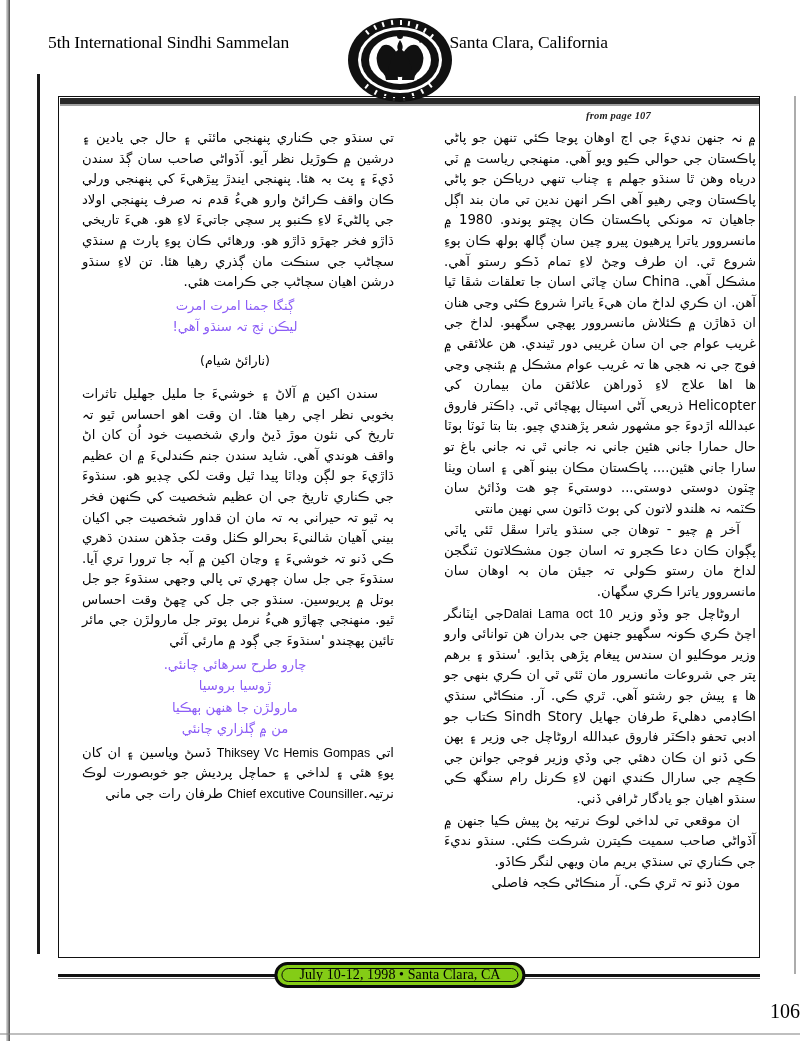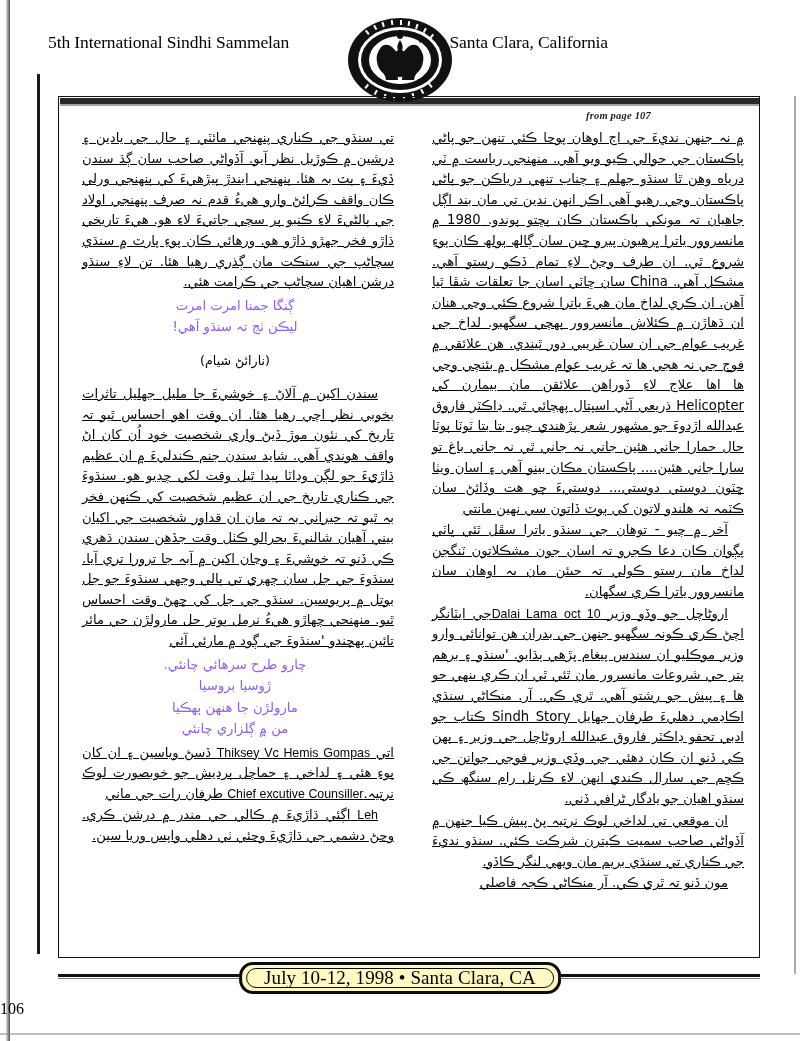--- a/index.html
+++ b/index.html
@@ -115,32 +115,31 @@
     left: 58px; top: 128px;
     width: 702px;
     height: 830px;
   }
   .col {
     position: absolute;
     top: 0;
     width: 318px;
   }
   .col-left  { left: 18px;  }
-  .col-right { left: 368px; }
+  .col-right { left: 380px; }
 
   .sindhi {
     direction: rtl;
     unicode-bidi: isolate;
     text-align: justify;
     font-family: "DejaVu Sans", sans-serif;
     font-size: 13.2px;
     line-height: 20.6px;
     color: #050505;
     margin: 0 0 0 6px;
-    text-decoration: underline;
   }
   .para { margin-bottom: 1px; }
   .para.indent { text-indent: 16px; }
 
   .centered {
     direction: rtl;
     unicode-bidi: isolate;
     text-align: center;
     font-family: "DejaVu Sans", sans-serif;
     font-size: 13.2px;
@@ -185,39 +184,39 @@
     background: #777;
   }
   .footer-pill {
     position: absolute;
     left: 50%;
     transform: translateX(-50%);
     top: 0;
     padding: 2px 22px;
     border: 3px solid #0b0b0b;
     border-radius: 14px;
-    background: #fef9c3;
-    font-size: 19px;
+    background: #84cc16;
+    font-size: 14px;
     letter-spacing: .1px;
     white-space: nowrap;
     z-index: 3;
   }
   .footer-pill .inner-ring {
     position: absolute;
     left: 4px; top: 3px; right: 4px; bottom: 3px;
     border: 1px solid #0b0b0b;
     border-radius: 11px;
     pointer-events: none;
   }
   .page-number {
     position: absolute;
     left: 0; top: 1000px;
     width: 800px;
-    text-align: left;
-    font-size: 16px;
+    text-align: right;
+    font-size: 20px;
   }
 </style>
 </head>
 <body>
 
 <div class="scan-edge-left"></div>
 <div class="scan-edge-left2"></div>
 <div class="scan-edge-right"></div>
 <div class="scan-bottom-rule"></div>
 
@@ -299,24 +298,20 @@
       <p class="centered verse-line">ڙوسيا بروسيا</p>
       <p class="centered verse-line">مارولڙن جا هنهن ٻهڪيا</p>
       <p class="centered verse-line">من ۾ ڳلزاري چانئي</p>
     </div>
 
     <p class="sindhi para">
       <span>اتي </span><span class="latin">Thiksey Vc Hemis Gompas</span><span> ڏسڻ وياسين ۽ ان کان پوءِ هئي ۽ لداخي ۽ حماچل پرديش جو خوبصورت لوڪ نرتيہ.</span><span class="latin">Chief excutive Counsiller</span><span> طرفان رات جي ماني</span>
     </p>
 
 
-    <p class="sindhi para indent">
-      <span class="latin">Leh</span>
-      <span>اڳئي ڌاڙيءَ ۾ ڪالي جي مندر ۾ درشن ڪري. وڃڻ دشمي جي ڌاڙيءَ وڃئي ٺي دهلي واپس وريا سين.</span>
-    </p>
 
   </div>
 
   <div class="col col-right">
 
     <p class="sindhi para">۾ نہ جنهن نديءَ جي اڄ اوهان پوڃا ڪئي تنهن جو پاڻي پاڪستان جي حوالي ڪيو ويو آهي. منهنجي رياست ۾ ٽي درياه وهن ٿا سنڌو جهلم ۽ چناب تنهي درياڪن جو پاڻي پاڪستان وڃي رهيو آهي اڪر انهن ندين تي مان بند اڳل جاهيان تہ مونکي پاڪستان ڪان پڇتو پوندو. 1980 ۾ مانسروور ياترا ڀرهيون پيرو چين سان ڳالھ ٻولھ ڪان ٻوءِ شروع ٿي. ان طرف وڃڻ لاءِ تمام ڏڪو رستو آهي. مشڪل آهي. China سان ڇاٽي اسان جا تعلقات شڦا ٿيا آهن. ان ڪري لداخ مان هيءَ ياترا شروع ڪئي وڃي هنان ان ڌهاڙن ۾ ڪئلاش مانسروور پهچي سگهبو. لداخ جي غريب عوام جي ان سان غريبي دور ٿيندي. هن علائقي ۾ فوج جي نہ هجي ها تہ غريب عوام مشڪل ۾ بئنچي وڃي ها اها علاج لاءِ ڏوراهن علائقن مان بيمارن کي Helicopter ذريعي آڻي اسپتال پهچائي ٿي. ڊاڪٽر فاروق عبدالله اڙدوءَ جو مشهور شعر پڙهندي چيو. بتا بتا ٽوٽا ٻوٽا حال حمارا جاني هئين جاني نہ جاني ٿي نہ جاني باغ تو سارا جاني هئين.... پاڪستان مڪان بينو آهي ۽ اسان ويٺا ڇٽون دوستي دوستي... دوستيءَ ڄو هت وڏائڻ سان ڪٽمہ نہ هلندو لاتون کي ٻوٽ ڏاتون سي نهين مانتي</p>
 
     <p class="sindhi para indent">آخر ۾ چيو - توهان جي سنڌو ياترا سڦل ٿئي ڀاٽي پڳوان ڪان دعا ڪجرو تہ اسان جون مشڪلاتون ٽنگجن لداخ مان رستو ڪولي تہ جيئن مان بہ اوهان سان مانسروور ياترا ڪري سگهان.</p>
 
     <p class="sindhi para indent">

